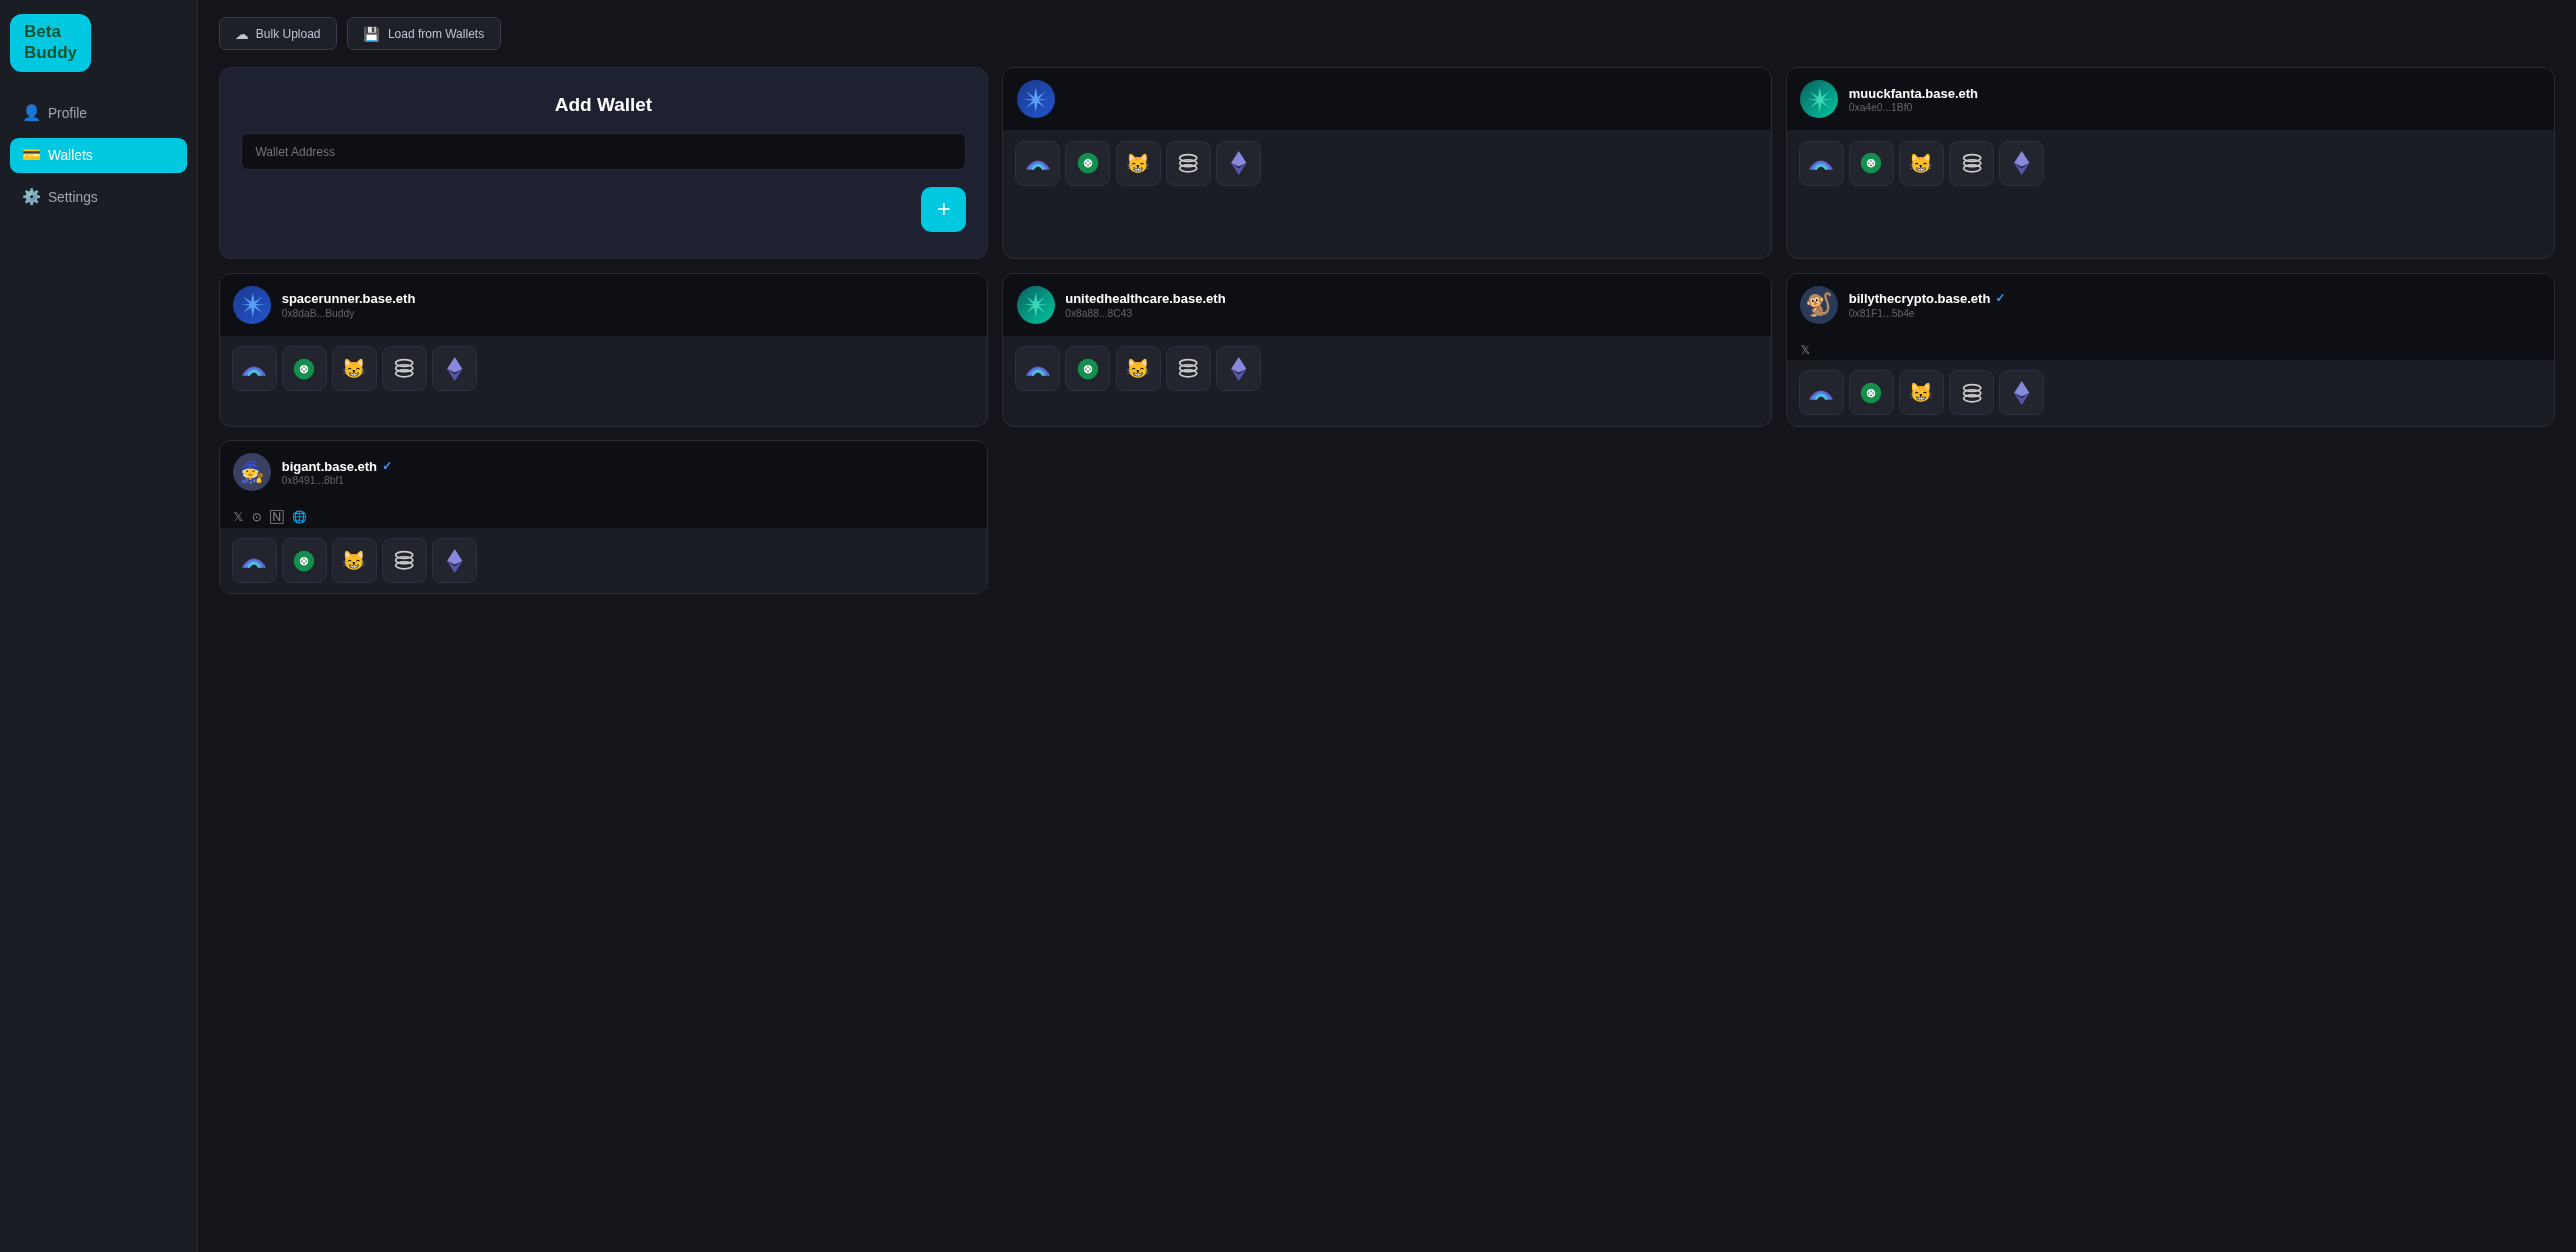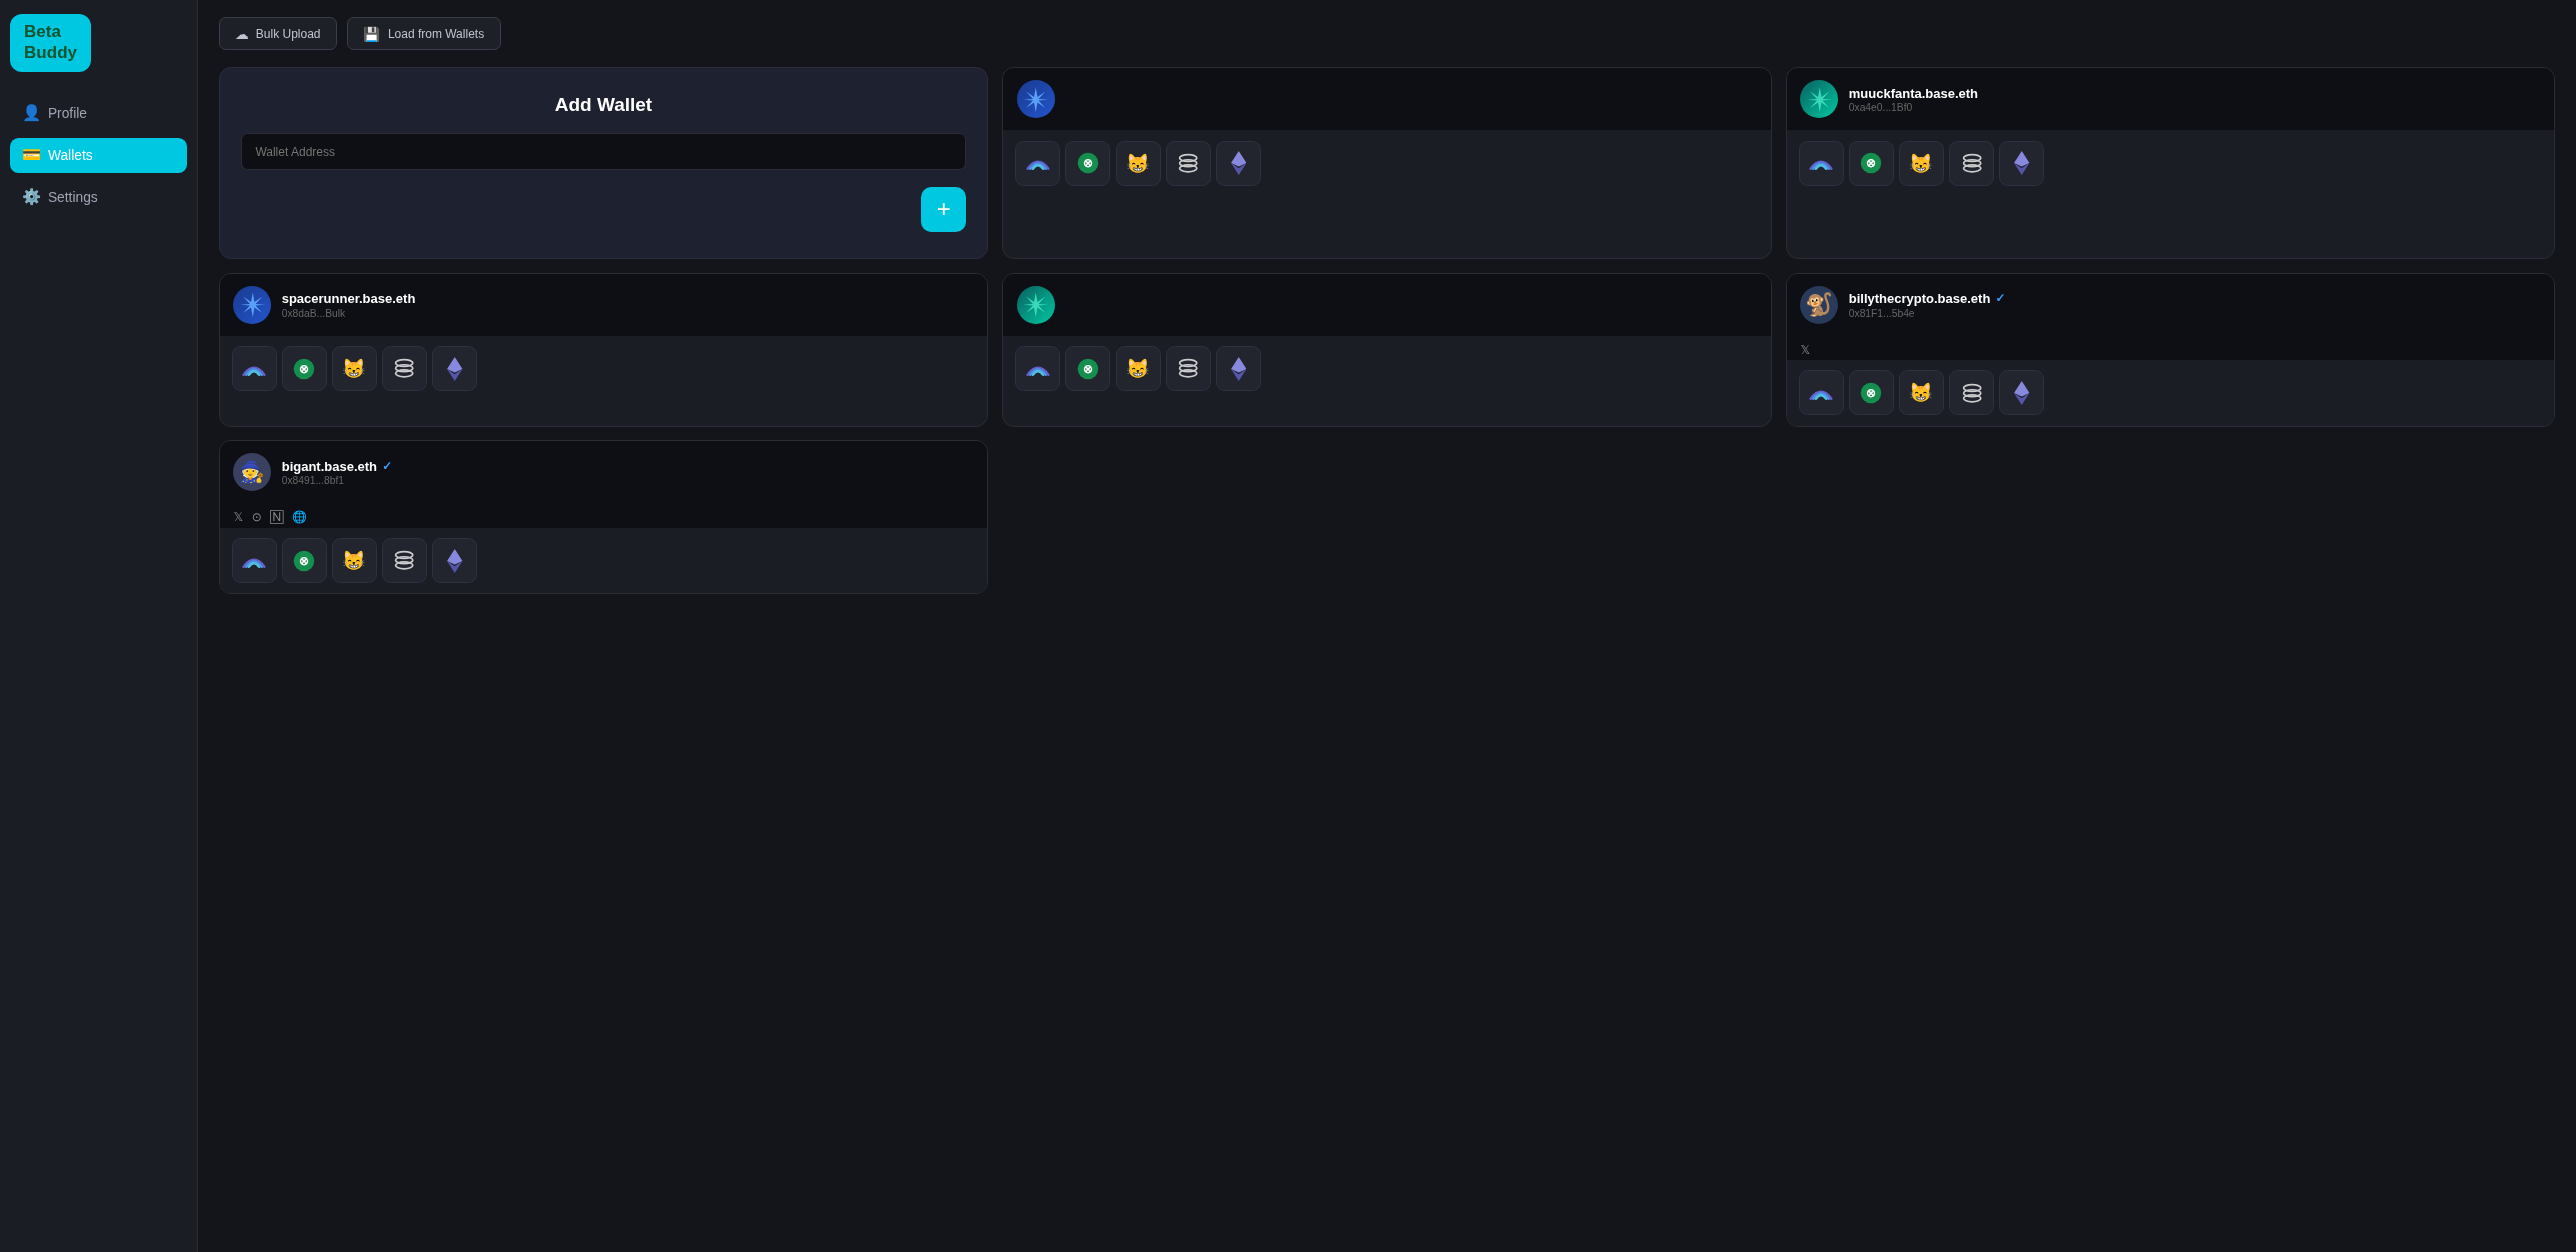--- a/index.html
+++ b/index.html
@@ -349,21 +349,21 @@
       <div class="wallet-card-header">
         <div class="wallet-avatar blue-starburst">
           <svg class="starburst-svg" viewBox="0 0 40 40" fill="none">
             <path d="M20 2 L22.5 16 L34 8 L24 19 L38 20 L24 21 L34 32 L22.5 24 L20 38 L17.5 24 L6 32 L16 21 L2 20 L16 19 L6 8 L17.5 16 Z" fill="#60aaff" opacity="0.9"></path>
           </svg>
         </div>
         <div class="wallet-info">
           <div class="wallet-name">
             <span>spacerunner.base.eth</span>
           </div>
-          <div class="wallet-address">0x8daB...Bulk</div>
+          <div class="wallet-address">0x8daB...Buddy</div>
         </div>
       </div>
       <div class="protocol-row">
         <div class="protocol-icon">
           <svg width="24" height="15.5" viewBox="0 0 28 18">
               <path d="M2 16 Q14 0 26 16" stroke="#6060d0" stroke-width="3" fill="none" stroke-linecap="round"></path>
               <path d="M5 16 Q14 4 23 16" stroke="#5090e0" stroke-width="3" fill="none" stroke-linecap="round"></path>
               <path d="M8 16 Q14 8 20 16" stroke="#50c0e0" stroke-width="3" fill="none" stroke-linecap="round"></path>
             </svg>
         </div>
@@ -391,20 +391,26 @@
         </div>
       </div>
     </div>
 
     <div class="wallet-card">
       <div class="wallet-card-header">
         <div class="wallet-avatar teal-starburst">
           <svg class="starburst-svg" viewBox="0 0 40 40" fill="none">
             <path d="M20 2 L22.5 16 L34 8 L24 19 L38 20 L24 21 L34 32 L22.5 24 L20 38 L17.5 24 L6 32 L16 21 L2 20 L16 19 L6 8 L17.5 16 Z" fill="#40e0c0" opacity="0.9"></path>
           </svg>
+        </div>
+        <div class="wallet-info">
+          <div class="wallet-name">
+            <span>unitedhealthcare.base.eth</span>
+          </div>
+          <div class="wallet-address">0x8a88...8C43</div>
         </div>
       </div>
       <div class="protocol-row">
         <div class="protocol-icon">
           <svg width="24" height="15.5" viewBox="0 0 28 18">
               <path d="M2 16 Q14 0 26 16" stroke="#6060d0" stroke-width="3" fill="none" stroke-linecap="round"></path>
               <path d="M5 16 Q14 4 23 16" stroke="#5090e0" stroke-width="3" fill="none" stroke-linecap="round"></path>
               <path d="M8 16 Q14 8 20 16" stroke="#50c0e0" stroke-width="3" fill="none" stroke-linecap="round"></path>
             </svg>
         </div>

